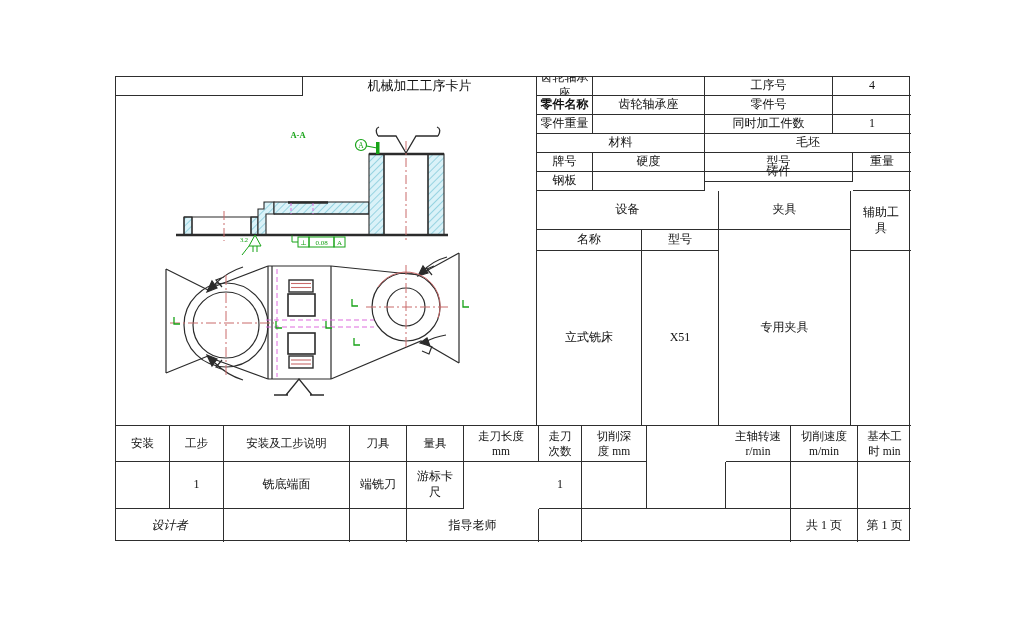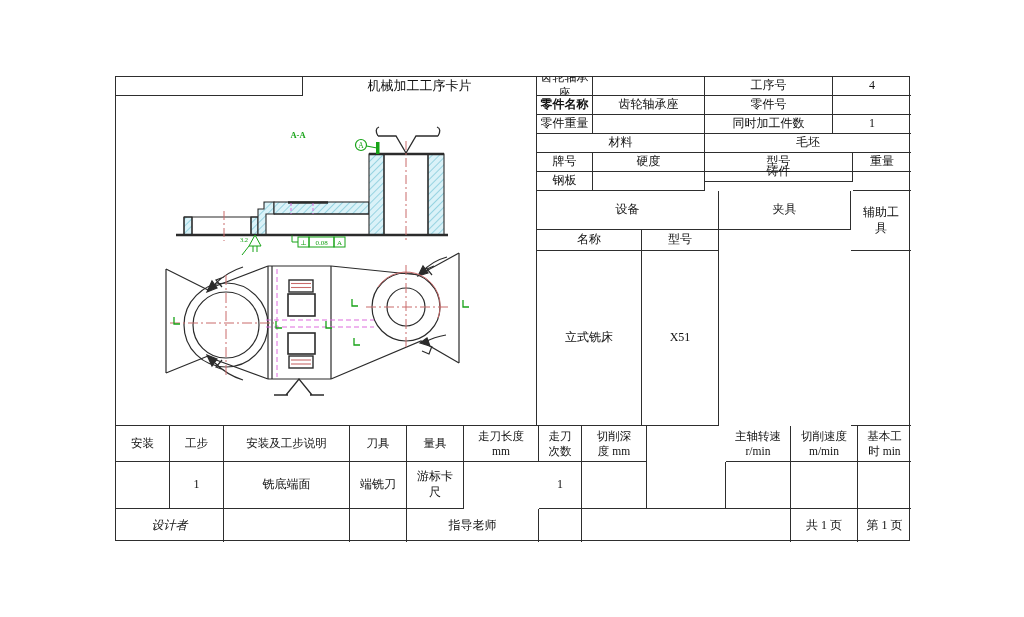--- a/index.html
+++ b/index.html
@@ -186,20 +186,21 @@
   <div class="c" style="left:589px;top:86px;width:148px;height:19px;">铸件</div>
   <div class="c nr" style="left:737px;top:95px;width:58px;height:19px;"></div>
 
   <div class="c" style="left:421px;top:114px;width:182px;height:39px;">设备</div>
   <div class="c" style="left:603px;top:114px;width:132px;height:39px;">夹具</div>
   <div class="c nr" style="left:735px;top:114px;width:60px;height:60px;">辅助工
 具</div>
 
   <div class="c" style="left:421px;top:153px;width:105px;height:21px;">名称</div>
   <div class="c" style="left:526px;top:153px;width:77px;height:21px;">型号</div>
+  <div class="c" style="left:603px;top:153px;width:132px;height:196px;">专用夹具</div>
 
   <div class="c" style="left:421px;top:174px;width:105px;height:175px;">立式铣床</div>
   <div class="c" style="left:526px;top:174px;width:77px;height:175px;">X51</div>
   <div class="c nr" style="left:735px;top:174px;width:60px;height:175px;"></div>
 
   <div class="c small" style="left:0;top:349px;width:54px;height:36px;">安装</div>
   <div class="c small" style="left:54px;top:349px;width:54px;height:36px;">工步</div>
   <div class="c small" style="left:108px;top:349px;width:126px;height:36px;">安装及工步说明</div>
   <div class="c small" style="left:234px;top:349px;width:57px;height:36px;">刀具</div>
   <div class="c small" style="left:291px;top:349px;width:57px;height:36px;">量具</div>

